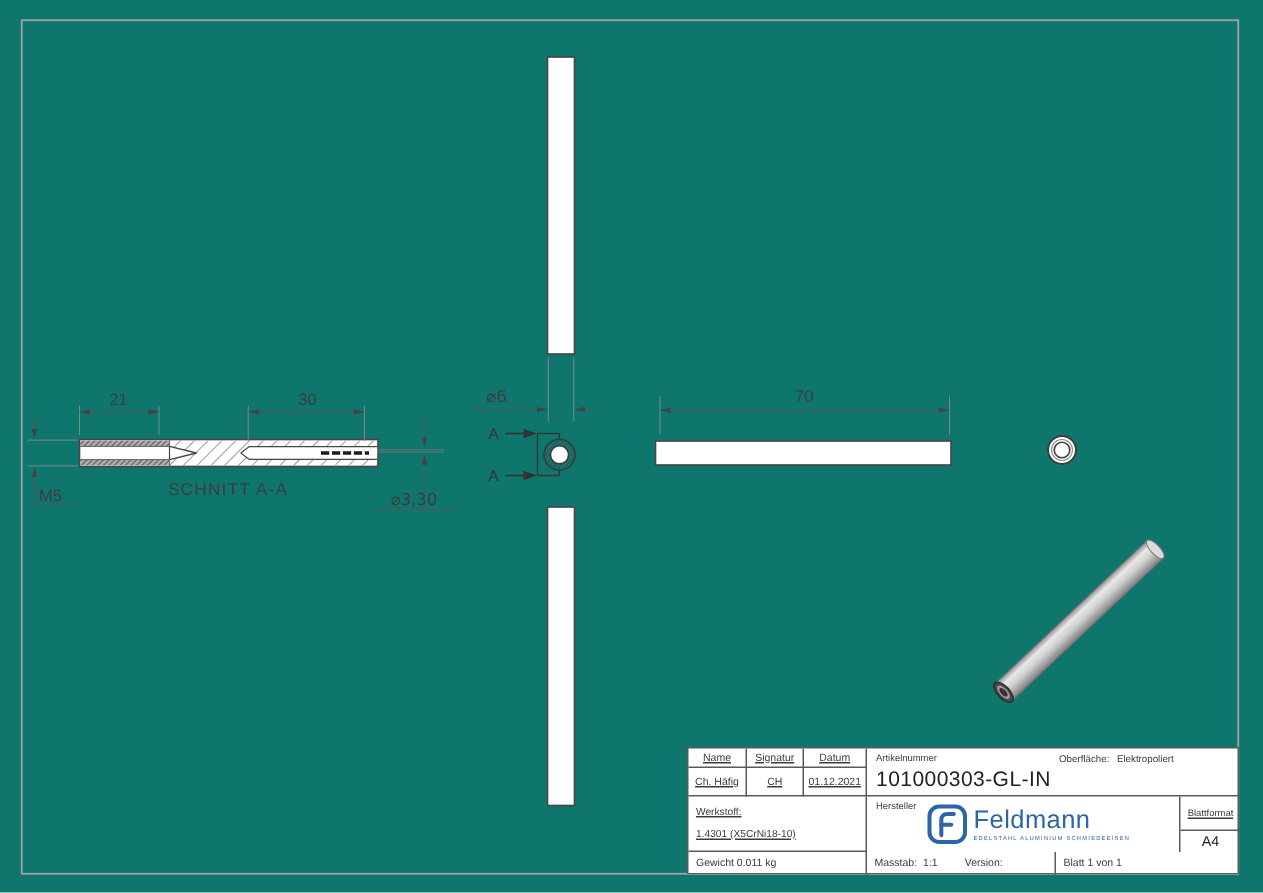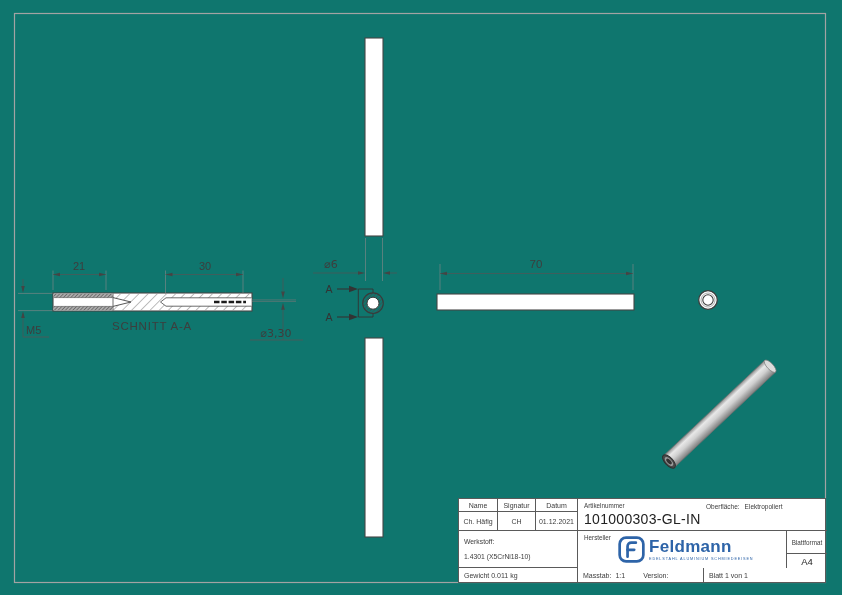--- a/index.html
+++ b/index.html
@@ -6,36 +6,36 @@
   body{width:842px;height:595px;font-family:"Liberation Sans",sans-serif;}
   .page{position:relative;width:842px;height:595px;overflow:hidden;background:#0f766e;}
   svg.drawing{position:absolute;left:0;top:0;}
 
   
   .tb{position:absolute;left:458px;top:498px;width:368px;height:85px;
       border:1px solid #5a5a5a;box-sizing:border-box;background:#fff;color:#3c3c3c;}
   .c{position:absolute;box-sizing:border-box;display:flex;align-items:center;justify-content:center;
      font-size:7px;color:#3c3c3c;white-space:nowrap;}
   .br{border-right:1px solid #5a5a5a;}
-  .bb{border-bottom:1px solid #5a5a5a;}
+  .bb{border-bottom:1px solid #5a5a5a;text-decoration:underline;}
   .left{justify-content:flex-start;padding-left:5px;}
   .tiny{font-size:6.3px;}
   .artikel-label{position:absolute;left:6px;top:3px;font-size:6.3px;}
   .artikel-value{position:absolute;left:6px;bottom:3px;font-size:14px;letter-spacing:.3px;color:#222;}
   .oberflaeche{position:absolute;left:128px;top:4px;font-size:6.5px;display:flex;gap:5px;}
   .hersteller-label{position:absolute;left:6px;top:3px;font-size:6.3px;}
   .werkstoff-cell{flex-direction:column;align-items:flex-start;justify-content:space-evenly;padding-left:5px;font-size:6.8px;}
   .a4{font-size:9.5px;color:#222;align-items:center;}
   .masstab-cell span{margin-right:4px;}
   .version-label{margin-left:14px;}
 
   
   .logo{position:absolute;left:40px;top:5px;display:flex;gap:4px;align-items:center;}
   .logo-text{display:flex;flex-direction:column;}
-  .logo-brand{font-size:17px;font-weight:bold;color:#2e64a8;letter-spacing:.3px;line-height:1;}
+  .logo-brand{font-size:17px;font-weight:normal;color:#2e64a8;letter-spacing:.3px;line-height:1;}
   .logo-tagline{font-size:3.8px;color:#2e64a8;letter-spacing:.85px;margin-top:1.5px;}
 </style>
 </head>
 <body>
 
 <div class="page">
 
 <svg class="drawing" width="842" height="595" viewBox="0 0 842 595">
   <defs>
     <pattern id="hatch" width="6.5" height="6.5" patternUnits="userSpaceOnUse" patternTransform="rotate(45)">

